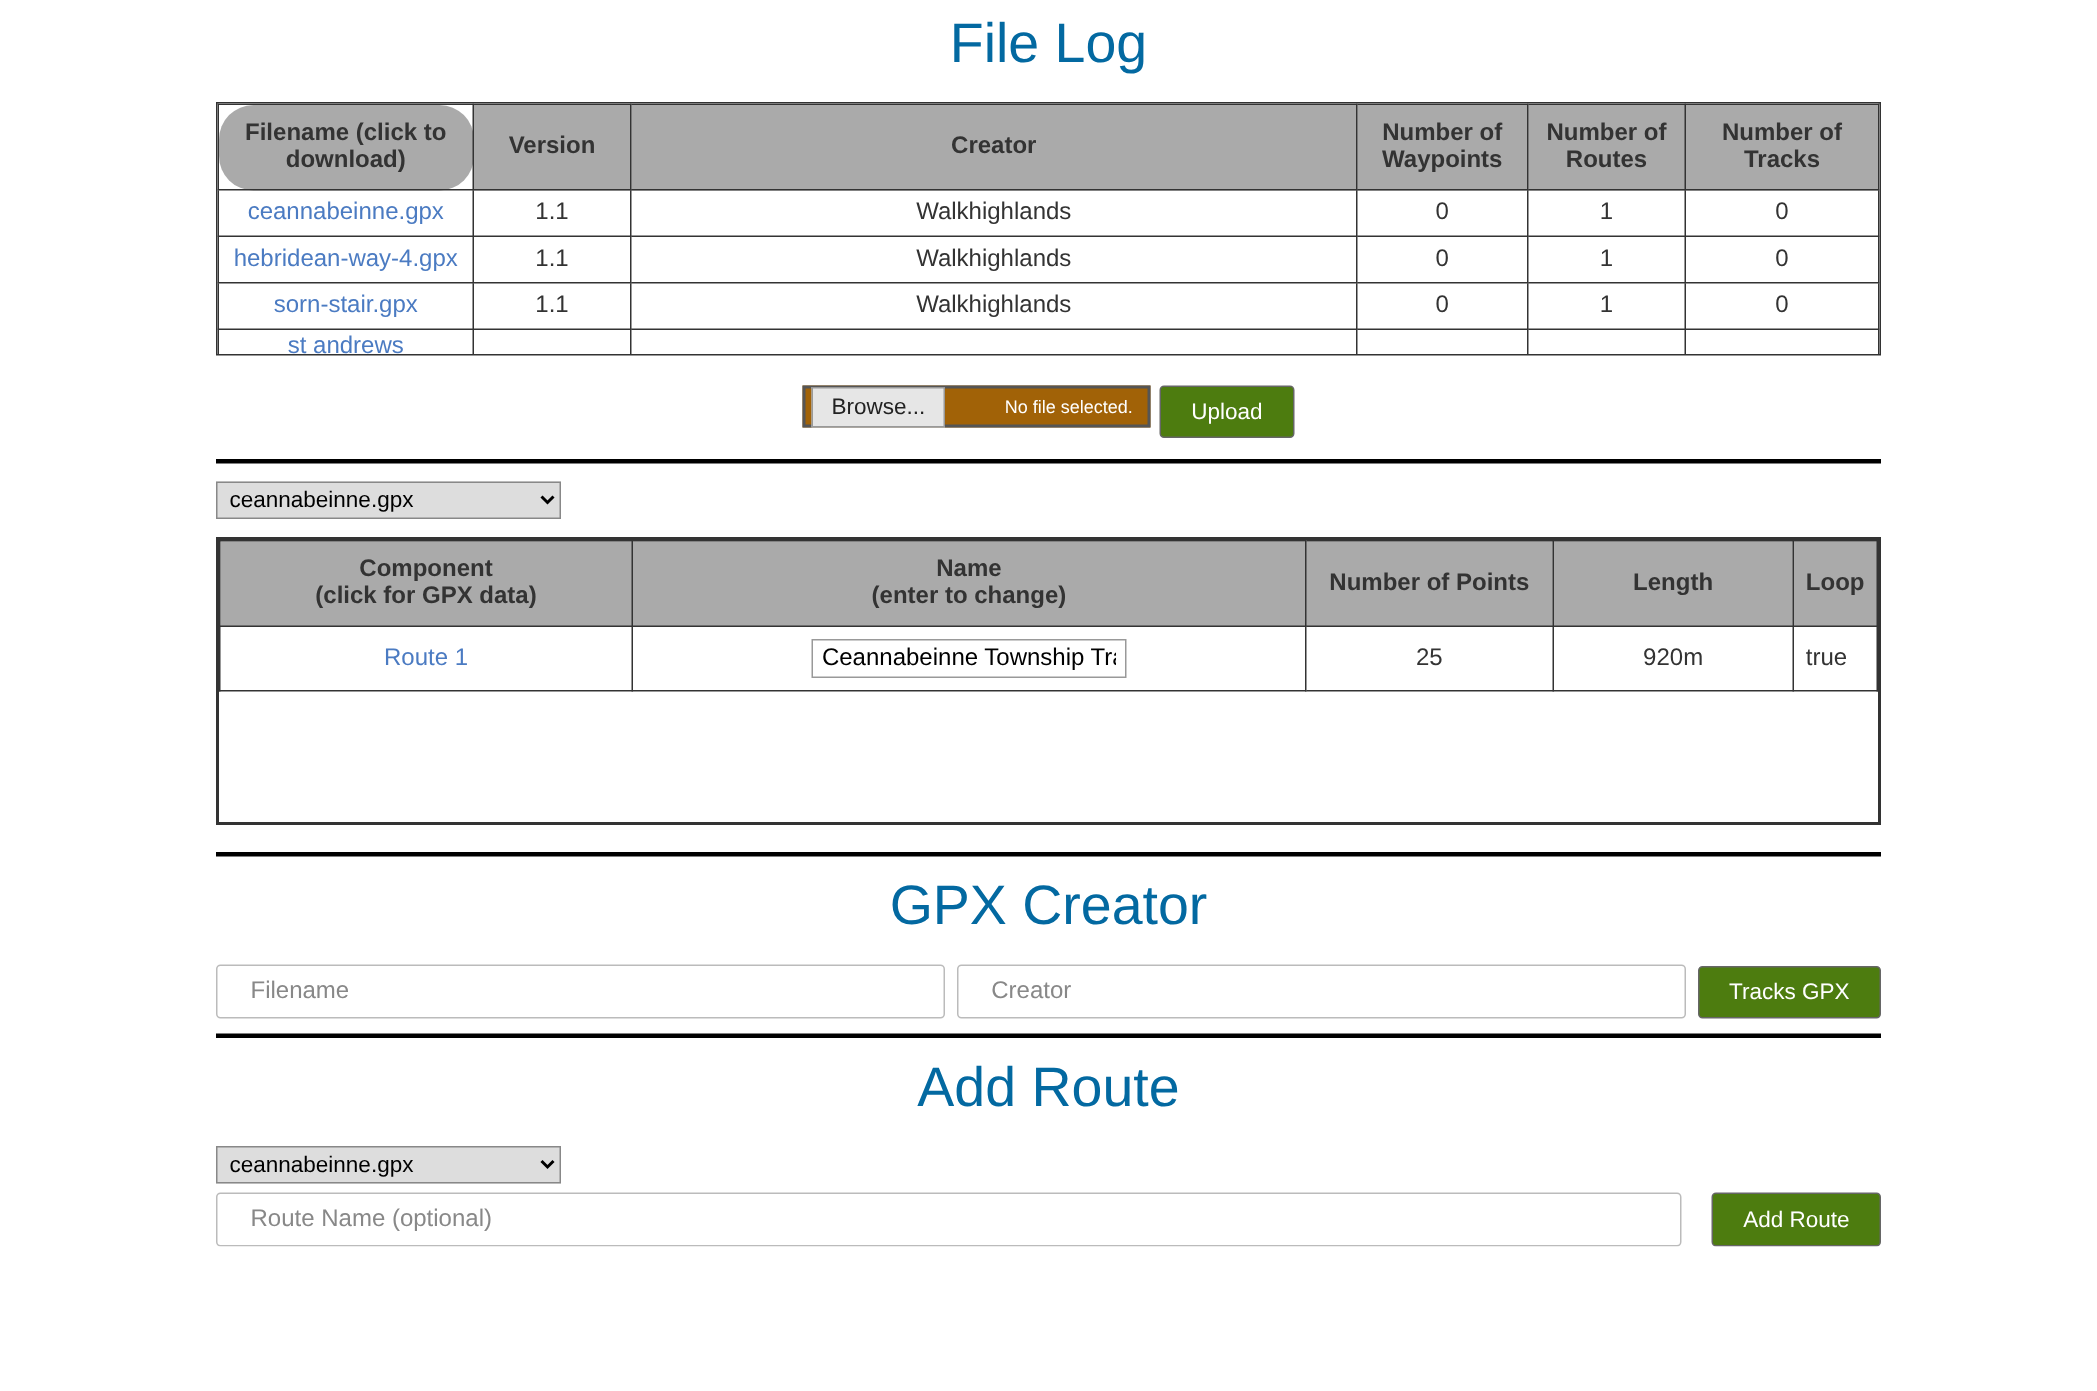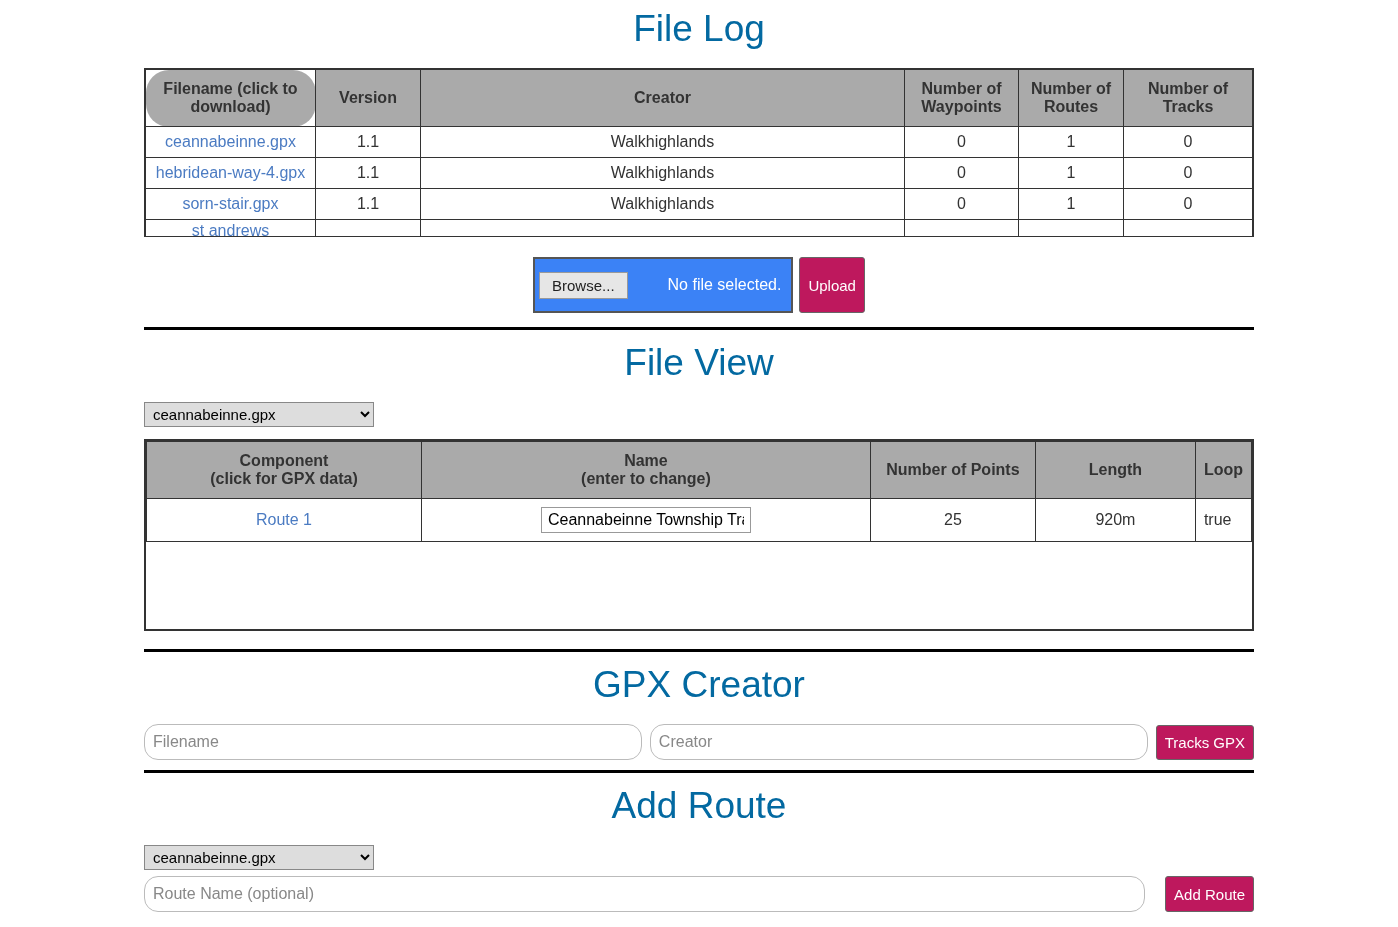--- a/index.html
+++ b/index.html
@@ -59,46 +59,46 @@
     .partial-row td {
       border-bottom: none;
     }
     .upload-row {
       display: flex;
       justify-content: center;
       gap: 6px;
       margin: 20px 0 14px 0;
     }
     .file-picker {
-      background: #3b82f6;
+      background: #a16207;
       border: 2px solid #555;
       display: inline-flex;
       align-items: center;
       padding: 4px 10px 4px 4px;
-      height: 56px;
+      height: 28px;
       position: relative;
       color: white;
     }
     .browse-btn {
       background: #e6e6e6;
       border: 1px solid #999;
       padding: 4px 12px;
       font-size: 15px;
       cursor: pointer;
       color: #222;
     }
     .file-text {
       margin-left: 40px;
-      font-size: 16px;
+      font-size: 12px;
     }
     .btn {
-      background: #be185d;
+      background: #4d7c0f;
       border: 1px solid #666;
       color: #fff;
-      padding: 8px 8px;
+      padding: 8px 20px;
       border-radius: 3px;
       font-size: 15px;
       cursor: pointer;
     }
     hr.thick {
       border: none;
       border-top: 3px solid #000;
       margin: 8px 0 12px 0;
     }
     select {
@@ -132,23 +132,23 @@
     .gpx-creator-row {
       display: flex;
       gap: 8px;
       align-items: center;
       margin-top: 12px;
       margin-bottom: 10px;
     }
     .text-input {
       flex: 1;
       font-size: 16px;
-      padding: 8px 8px;
+      padding: 8px 22px;
       border: 1px solid #bbb;
-      border-radius: 14px;
+      border-radius: 3px;
       color: #555;
     }
     .text-input::placeholder {
       color: #888;
     }
     .addroute-section {
       margin-top: 8px;
     }
     .addroute-select {
       margin-bottom: 6px;
@@ -230,21 +230,20 @@
     <div class="file-picker">
       <button class="browse-btn">Browse...</button>
       <span class="file-text">No file selected.</span>
     </div>
     <button class="btn">Upload</button>
   </div>
 
   <hr class="thick">
 
   
-  <h1>File View</h1>
 
   <select class="fileview-select">
     <option>ceannabeinne.gpx</option>
   </select>
 
   <div class="fileview-wrapper">
     <table>
       <thead>
         <tr>
           <th class="fv-comp">

